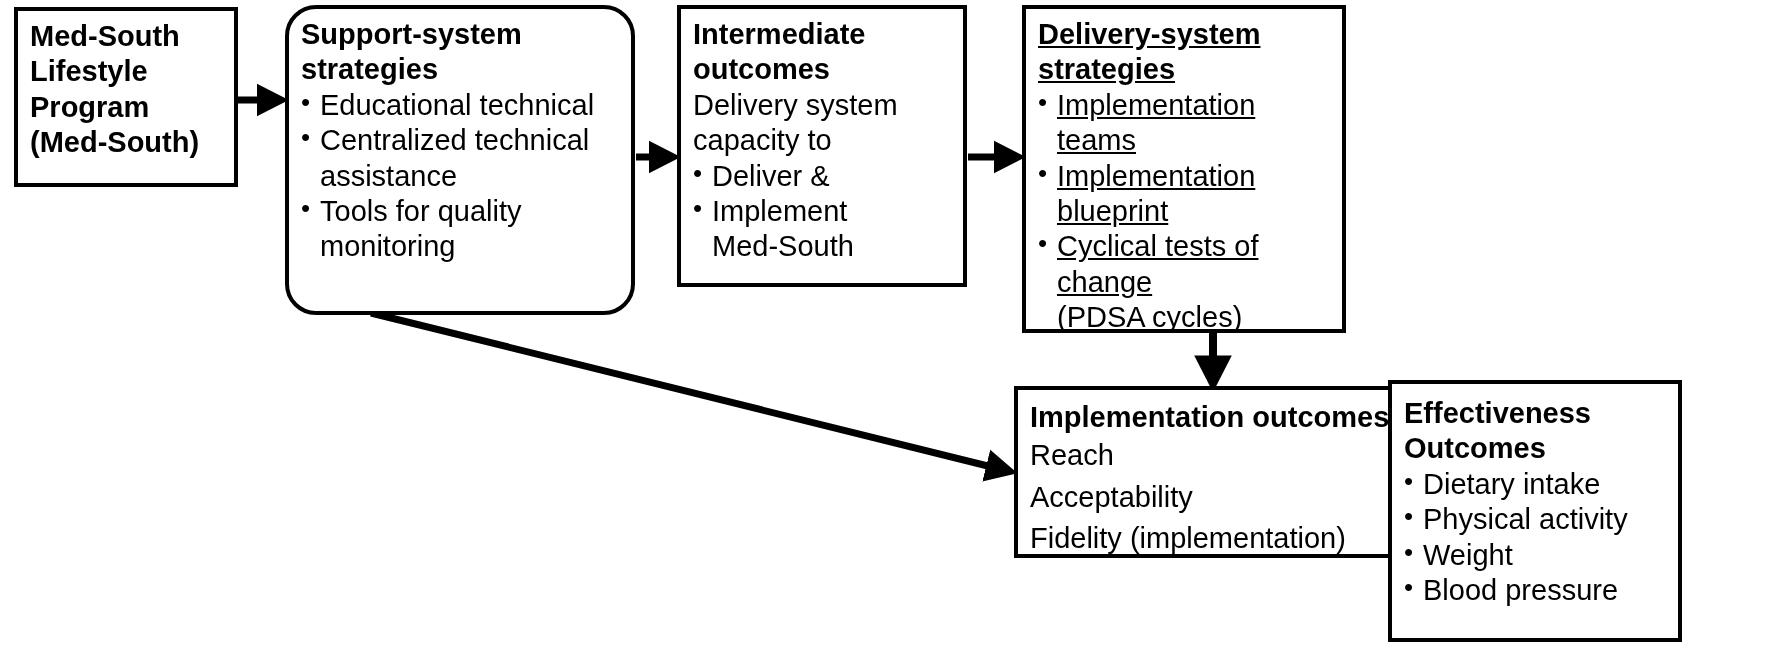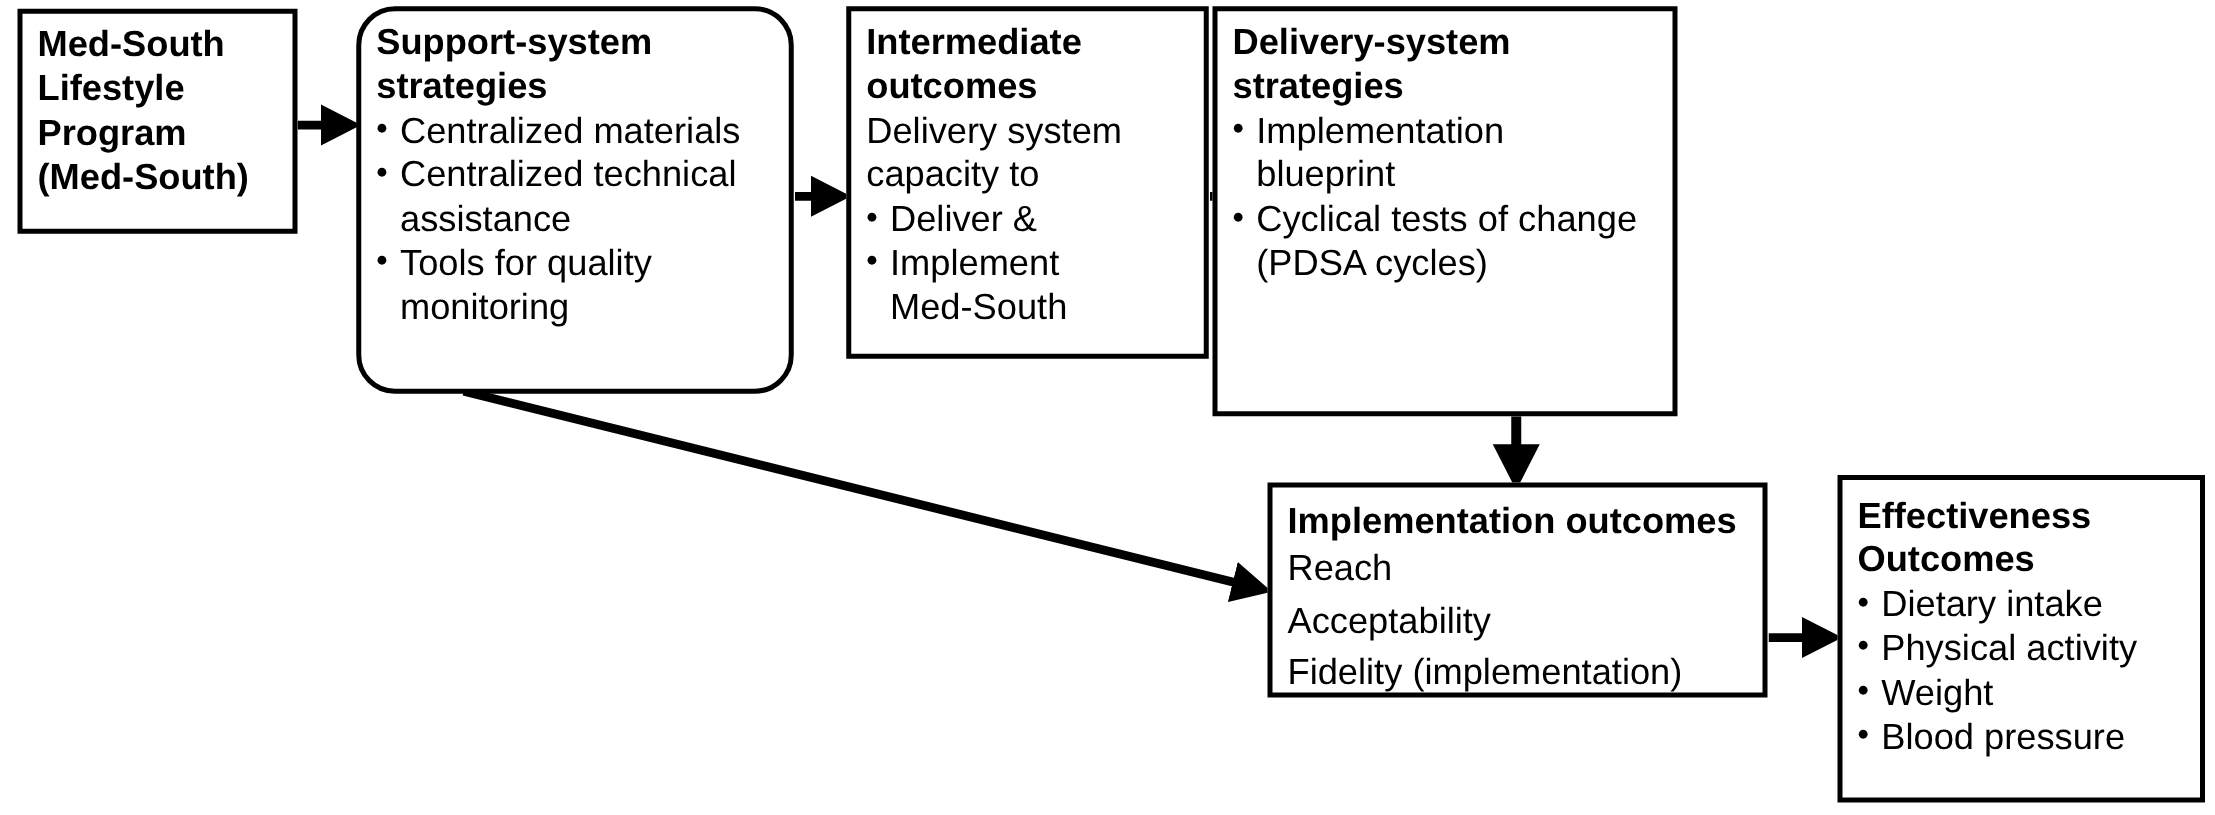--- a/index.html
+++ b/index.html
@@ -50,23 +50,23 @@
     top: -1px;
     font-size: 26px;
   }
   .node .plainlist div {
     white-space: pre-line;
   }
   
   #node-med-south    { left: 14px;   top: 7px;   width: 224px; height: 180px; }
   #node-support      { left: 285px;  top: 5px;   width: 350px; height: 310px; border-radius: 31px; }
   #node-intermediate { left: 677px;  top: 5px;   width: 290px; height: 282px; }
-  #node-delivery     { left: 970px; top: 5px;   width: 372px; height: 328px; }
+  #node-delivery     { left: 1022px; top: 5px;   width: 324px; height: 328px; text-decoration: underline; }
   #node-implement    { left: 1014px; top: 386px; width: 400px; height: 172px; }
-  #node-effect       { left: 1470px; top: 380px; width: 294px; height: 262px; }
+  #node-effect       { left: 1388px; top: 380px; width: 294px; height: 262px; }
 
   #node-implement { padding-top: 10px; }
   #node-implement .plainlist div { line-height: 1.42; }
   #node-effect { padding-top: 12px; }
 
   svg.edges {
     position: absolute;
     left: 0;
     top: 0;
     width: 1772px;
@@ -103,21 +103,21 @@
     <div class="title">Med-South
 Lifestyle
 Program
 (Med-South)</div>
   </div>
 
   <div class="node" id="node-support">
     <div class="title">Support-system
 strategies</div>
     <ul>
-      <li>Centralized materials</li>
+      <li>Educational technical</li>
       <li>Centralized technical
 assistance</li>
       <li>Tools for quality
 monitoring</li>
     </ul>
   </div>
 
   <div class="node" id="node-intermediate">
     <div class="title">Intermediate
 outcomes</div>
@@ -127,20 +127,21 @@
       <li>Deliver &amp;</li>
       <li>Implement
  Med-South</li>
     </ul>
   </div>
 
   <div class="node" id="node-delivery">
     <div class="title">Delivery-system
 strategies</div>
     <ul>
+      <li>Implementation teams</li>
       <li>Implementation
 blueprint</li>
       <li>Cyclical tests of change
 (PDSA cycles)</li>
     </ul>
   </div>
 
   <div class="node" id="node-implement">
     <div class="title">Implementation outcomes</div>
     <div class="plainlist">

